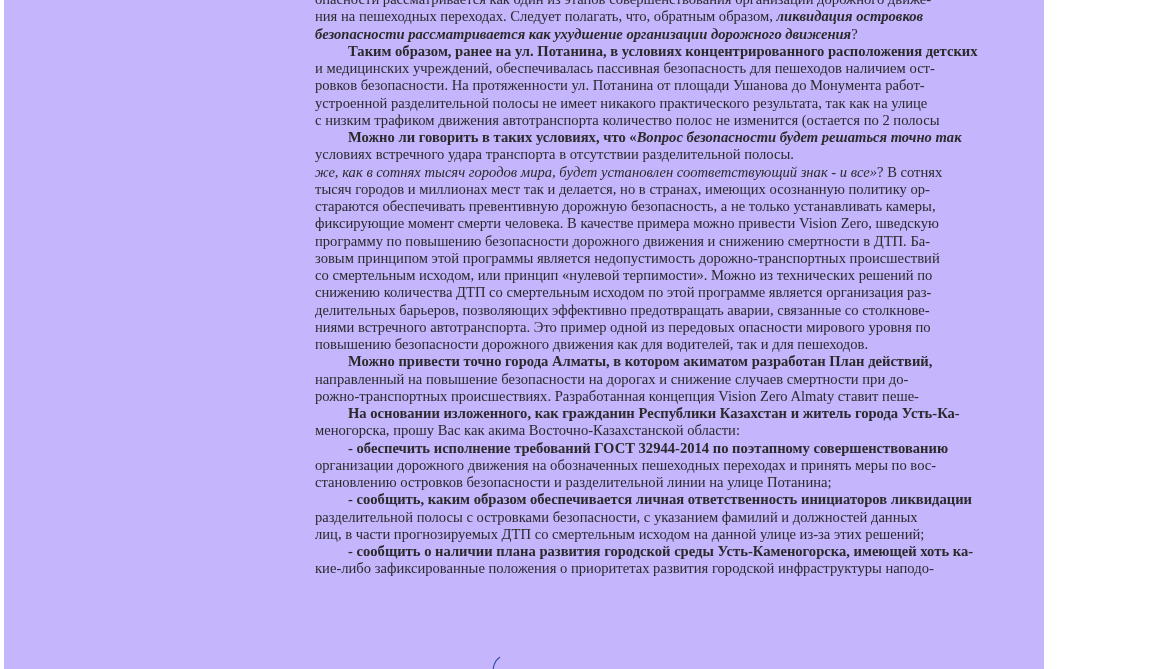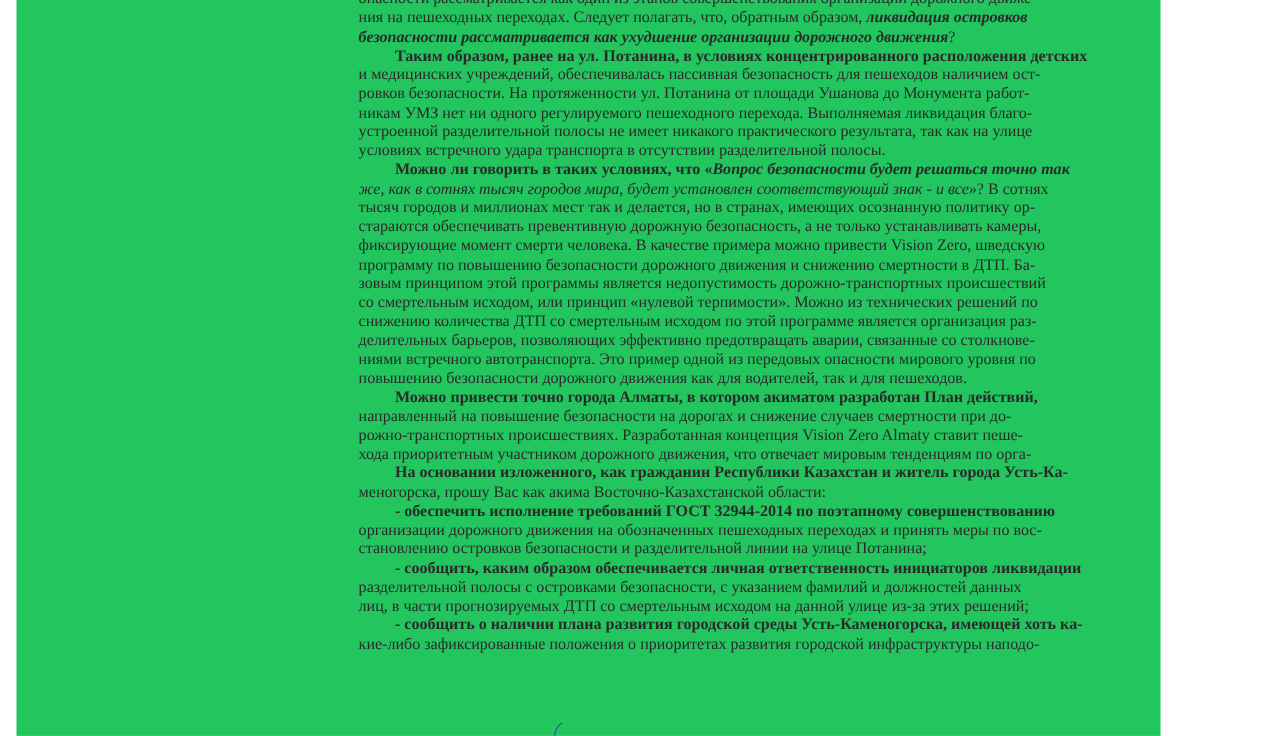--- a/index.html
+++ b/index.html
@@ -8,25 +8,25 @@
     background: #ffffff;
   }
   body {
     width: 1170px;
     height: 669px;
     overflow: hidden;
     position: relative;
   }
   .page {
     position: absolute;
-    left: 15px;
+    left: 4px;
     top: 0;
     width: 1040px;
     height: 669px;
-    background: #22c55e;
+    background: #c4b5fd;
   }
   .text-block {
     position: absolute;
     left: 311px;
     top: -9px;
     width: 580px;
     font-family: "Liberation Serif", "DejaVu Serif", serif;
     font-size: 14.6px;
     line-height: 17.25px;
     color: #2a2a2a;
@@ -60,39 +60,38 @@
 <body>
 
 <div class="page">
   <div class="text-block" id="text-block">
       <div class="line"><span>опасности рассматривается как один из этапов совершенствования организации дорожного движе-</span></div>
       <div class="line"><span>ния на пешеходных переходах. Следует полагать, что, обратным образом, </span><span class="bi">ликвидация островков</span></div>
       <div class="line last"><span class="bi">безопасности рассматривается как ухудшение организации дорожного движения</span><span>?</span></div>
       <div class="line indent"><span>Таким образом, ранее на ул. Потанина, в условиях концентрированного расположения детских</span></div>
       <div class="line"><span>и медицинских учреждений, обеспечивалась пассивная безопасность для пешеходов наличием ост-</span></div>
       <div class="line"><span>ровков безопасности. На протяженности ул. Потанина от площади Ушанова до Монумента работ-</span></div>
-      <div class="line"><span>никам УМЗ нет ни одного регулируемого пешеходного перехода. Выполняемая ликвидация благо-</span></div>
       <div class="line"><span>устроенной разделительной полосы не имеет никакого практического результата, так как на улице</span></div>
+      <div class="line"><span>с низким трафиком движения автотранспорта количество полос не изменится (остается по 2 полосы</span></div>
+      <div class="line indent"><span>Можно ли говорить в таких условиях, что «</span><span class="it">Вопрос безопасности будет решаться точно так</span></div>
       <div class="line last"><span>условиях встречного удара транспорта в отсутствии разделительной полосы.</span></div>
-      <div class="line indent"><span>Можно ли говорить в таких условиях, что «</span><span class="it">Вопрос безопасности будет решаться точно так</span></div>
       <div class="line"><span class="it">же, как в сотнях тысяч городов мира, будет установлен соответствующий знак - и все»</span><span>? В сотнях</span></div>
       <div class="line"><span>тысяч городов и миллионах мест так и делается, но в странах, имеющих осознанную политику ор-</span></div>
       <div class="line"><span>стараются обеспечивать превентивную дорожную безопасность, а не только устанавливать камеры,</span></div>
       <div class="line"><span>фиксирующие момент смерти человека. В качестве примера можно привести Vision Zero, шведскую</span></div>
       <div class="line"><span>программу по повышению безопасности дорожного движения и снижению смертности в ДТП. Ба-</span></div>
       <div class="line"><span>зовым принципом этой программы является недопустимость дорожно-транспортных происшествий</span></div>
       <div class="line"><span>со смертельным исходом, или принцип «нулевой терпимости». Можно из технических решений по</span></div>
       <div class="line"><span>снижению количества ДТП со смертельным исходом по этой программе является организация раз-</span></div>
       <div class="line"><span>делительных барьеров, позволяющих эффективно предотвращать аварии, связанные со столкнове-</span></div>
       <div class="line"><span>ниями встречного автотранспорта. Это пример одной из передовых опасности мирового уровня по</span></div>
       <div class="line last"><span>повышению безопасности дорожного движения как для водителей, так и для пешеходов.</span></div>
       <div class="line indent"><span>Можно привести точно города Алматы, в котором акиматом разработан План действий,</span></div>
       <div class="line"><span>направленный на повышение безопасности на дорогах и снижение случаев смертности при до-</span></div>
       <div class="line"><span>рожно-транспортных происшествиях. Разработанная концепция Vision Zero Almaty ставит пеше-</span></div>
-      <div class="line"><span>хода приоритетным участником дорожного движения, что отвечает мировым тенденциям по орга-</span></div>
       <div class="line indent"><span>На основании изложенного, как гражданин Республики Казахстан и житель города Усть-Ка-</span></div>
       <div class="line last"><span>меногорска, прошу Вас как акима Восточно-Казахстанской области:</span></div>
       <div class="line indent"><span>- обеспечить исполнение требований ГОСТ 32944-2014 по поэтапному совершенствованию</span></div>
       <div class="line"><span>организации дорожного движения на обозначенных пешеходных переходах и принять меры по вос-</span></div>
       <div class="line last"><span>становлению островков безопасности и разделительной линии на улице Потанина;</span></div>
       <div class="line indent"><span>- сообщить, каким образом обеспечивается личная ответственность инициаторов ликвидации</span></div>
       <div class="line"><span>разделительной полосы с островками безопасности, с указанием фамилий и должностей данных</span></div>
       <div class="line last"><span>лиц, в части прогнозируемых ДТП со смертельным исходом на данной улице из-за этих решений;</span></div>
       <div class="line indent"><span>- сообщить о наличии плана развития городской среды Усть-Каменогорска, имеющей хоть ка-</span></div>
       <div class="line"><span>кие-либо зафиксированные положения о приоритетах развития городской инфраструктуры наподо-</span></div>

